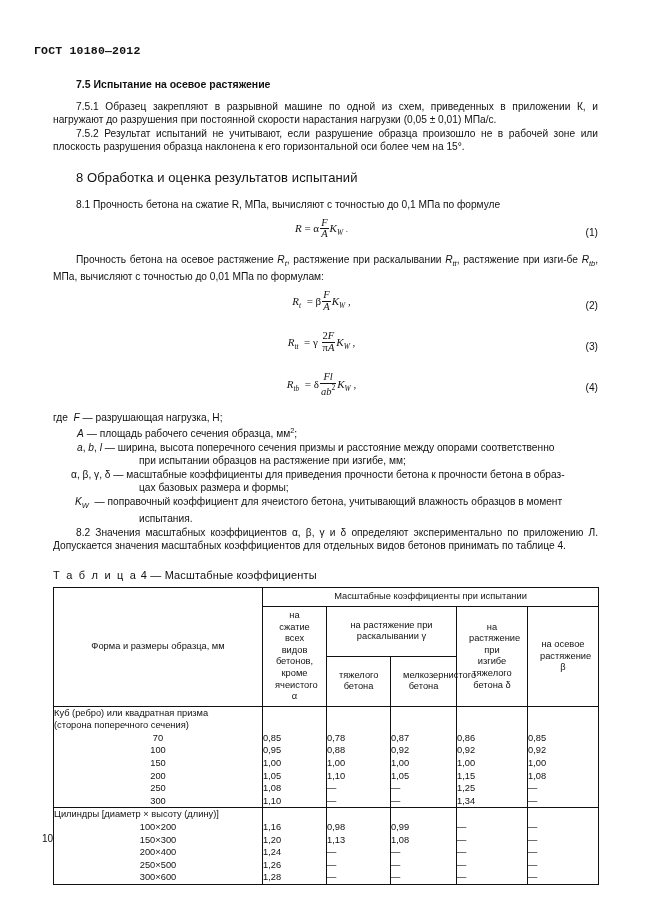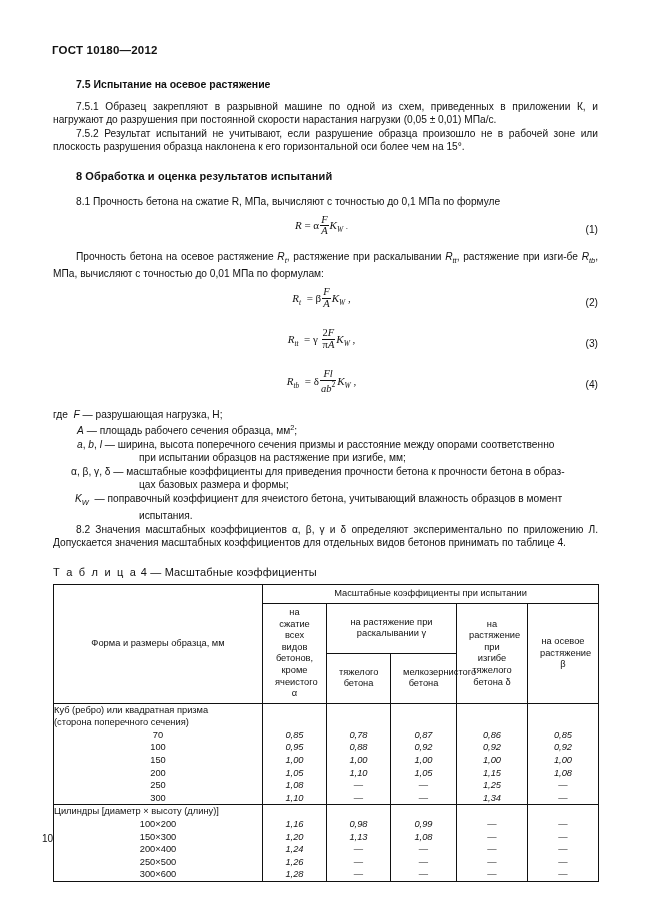--- a/index.html
+++ b/index.html
@@ -17,41 +17,42 @@
   }
   .page {
     position: absolute;
     left: 0; top: 0;
     width: 646px;
     height: 913px;
     overflow: hidden;
   }
   .doc-header {
     position: absolute;
-    left: 52px;
+    left: 34px;
     top: 44px;
     font-size: 11.5px;
     font-weight: bold;
     letter-spacing: 0.2px;
+    font-family: Liberation Mono, monospace;
   }
   .content {
     position: absolute;
     left: 53px;
     top: 78px;
     width: 545px;
   }
   .h-sub {
     font-size: 10.5px;
     font-weight: bold;
     margin: 0 0 10px 0;
     padding-left: 23px;
   }
   .h-main {
-    font-size: 11px;
-    font-weight: bold;
+    font-size: 13px;
+    font-weight: normal;
     margin: 16px 0 13px 0;
     padding-left: 23px;
     letter-spacing: 0.1px;
   }
   p.para {
     font-size: 10.2px;
     line-height: 13.4px;
     margin: 0 0 0 0;
     text-align: justify;
     text-justify: inter-word;
@@ -139,25 +140,23 @@
     padding: 3px 12px;
   }
   .thick-top td { border-top-width: 2px; }
   td.celltxt {
     text-align: left;
     padding: 4px 6px 5px 12px;
     line-height: 12.6px;
     vertical-align: top;
   }
   td.cellnum {
-    text-align: center;
     line-height: 12.6px;
     padding: 4px 2px 5px 2px;
     vertical-align: top;
-    font-style: italic;
   }
   .rowlabel { white-space: nowrap; }
   .indent-size { display: block; text-align: center; }
   .dash { display: block; }
   .page-num {
     position: absolute;
     left: 42px;
     top: 833px;
     font-size: 10px;
   }

